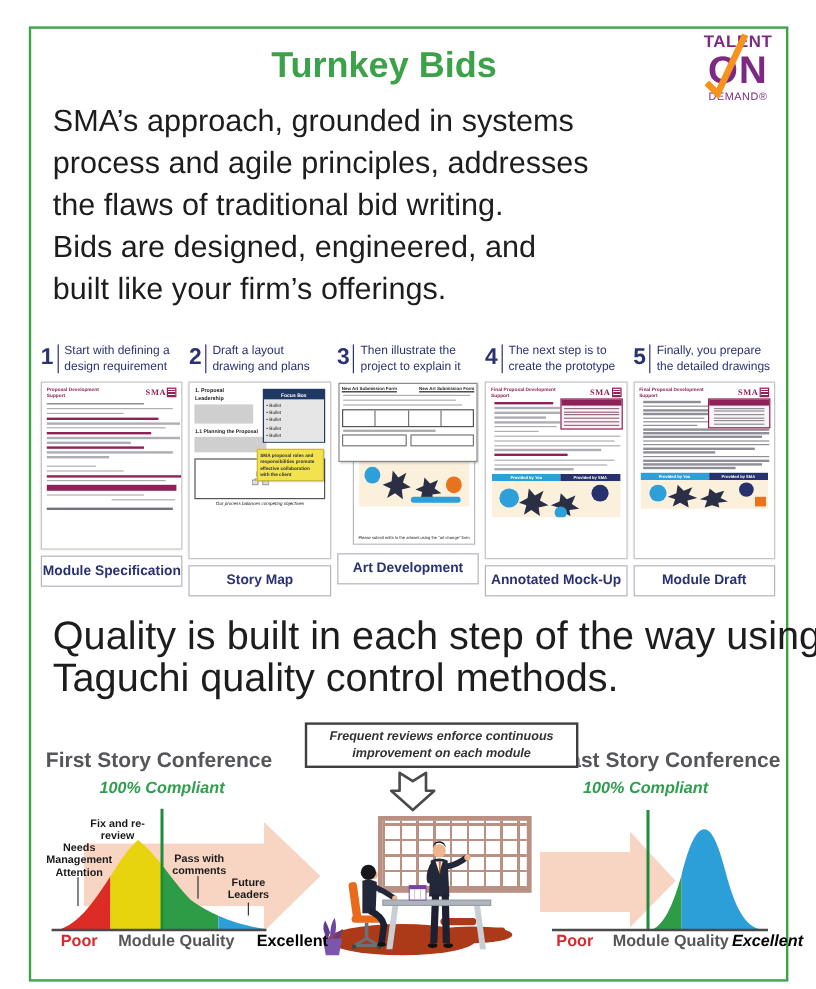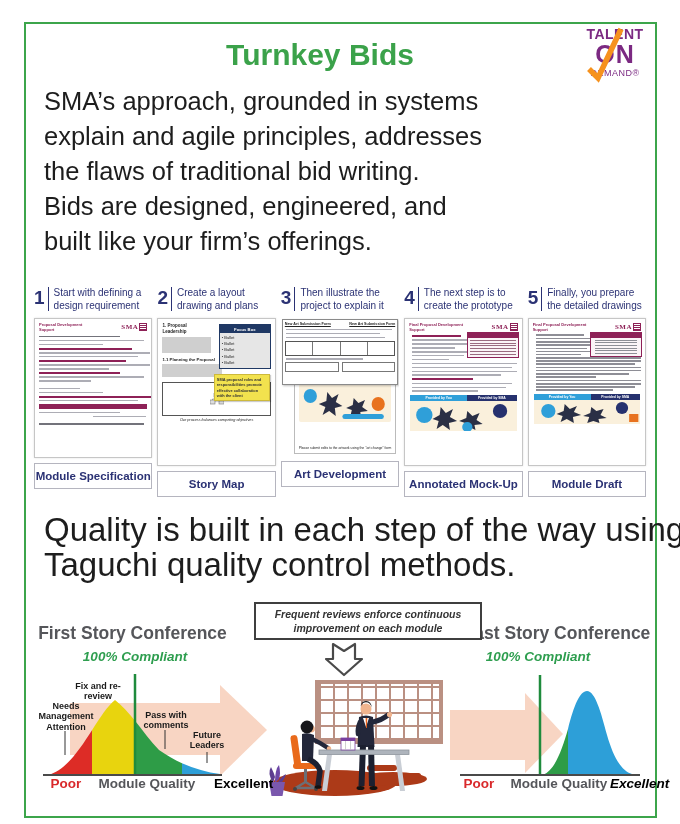--- a/index.html
+++ b/index.html
@@ -3,21 +3,21 @@
 <meta charset="utf-8">
 <style>
   html,body{margin:0;padding:0;background:#fff;}
   .page{position:relative;width:680px;height:824px;background:#fff;overflow:hidden;
         font-family:"Liberation Sans",sans-serif;color:#212121;}
   .frame{position:absolute;left:24px;top:22px;width:629px;height:792px;border:2px solid #3CA54B;}
 
   
   .logo{position:absolute;left:576px;top:27px;width:78px;height:64px;text-align:center;color:#7B2982;line-height:1;}
   .logo-talent{font-size:14px;font-weight:900;letter-spacing:.5px;}
-  .logo-on{font-size:25px;font-weight:900;letter-spacing:1px;margin-top:1px;}
+  .logo-on{font-size:32px;font-weight:900;letter-spacing:1px;margin-top:1px;}
   .logo-demand{font-size:9px;letter-spacing:.5px;margin-top:2px;}
   .logo-check{position:absolute;left:0;top:0;pointer-events:none;}
 
   
   .title{position:absolute;left:0;right:40px;top:38px;margin:0;text-align:center;
          font-size:30px;font-weight:700;color:#3BA24A;}
   .intro{position:absolute;left:44px;top:84px;font-size:25.5px;line-height:35px;color:#1d1d1d;}
   .intro span,.quality span{display:block;white-space:nowrap;}
   .quality{position:absolute;left:44px;top:512px;font-size:33px;line-height:35px;color:#1d1d1d;}
 
@@ -123,21 +123,21 @@
     <div class="logo-demand">DEMAND®</div>
     <svg class="logo-check" width="78" height="64" viewBox="0 0 78 64">
       <path d="M13,42 L22,51 L45,2" fill="none" stroke="#F6921E" stroke-width="5.5"></path>
     </svg>
   </div>
 
   <h1 class="title">Turnkey Bids</h1>
 
   <div class="intro">
     <span>SMA’s approach, grounded in systems</span>
-    <span>explain and agile principles, addresses</span>
+    <span>process and agile principles, addresses</span>
     <span>the flaws of traditional bid writing.</span>
     <span>Bids are designed, engineered, and</span>
     <span>built like your firm’s offerings.</span>
   </div>
 
   <div class="steps">
 
     <div class="step">
       <div class="step-head">
         <span class="step-num">1</span>
@@ -177,21 +177,21 @@
         <div class="ln d w90" style="margin-top:6px;"></div>
       </div>
       <div class="cap">Module Specification</div>
     </div>
 
     <div class="step">
       <div class="step-head">
         <span class="step-num">2</span>
         <span class="step-bar"></span>
         <span class="step-lbl">
-          <span>Create a layout</span>
+          <span>Draft a layout</span>
           <span>drawing and plans</span>
         </span>
       </div>
       <div class="thumb t2">
         <div class="t2-h1">1. Proposal Leadership</div>
         <div class="focus">
           <div class="focus-h">Focus Box</div>
           <div class="focus-b">
             <div>• Bullet</div>
             <div>• Bullet</div>

